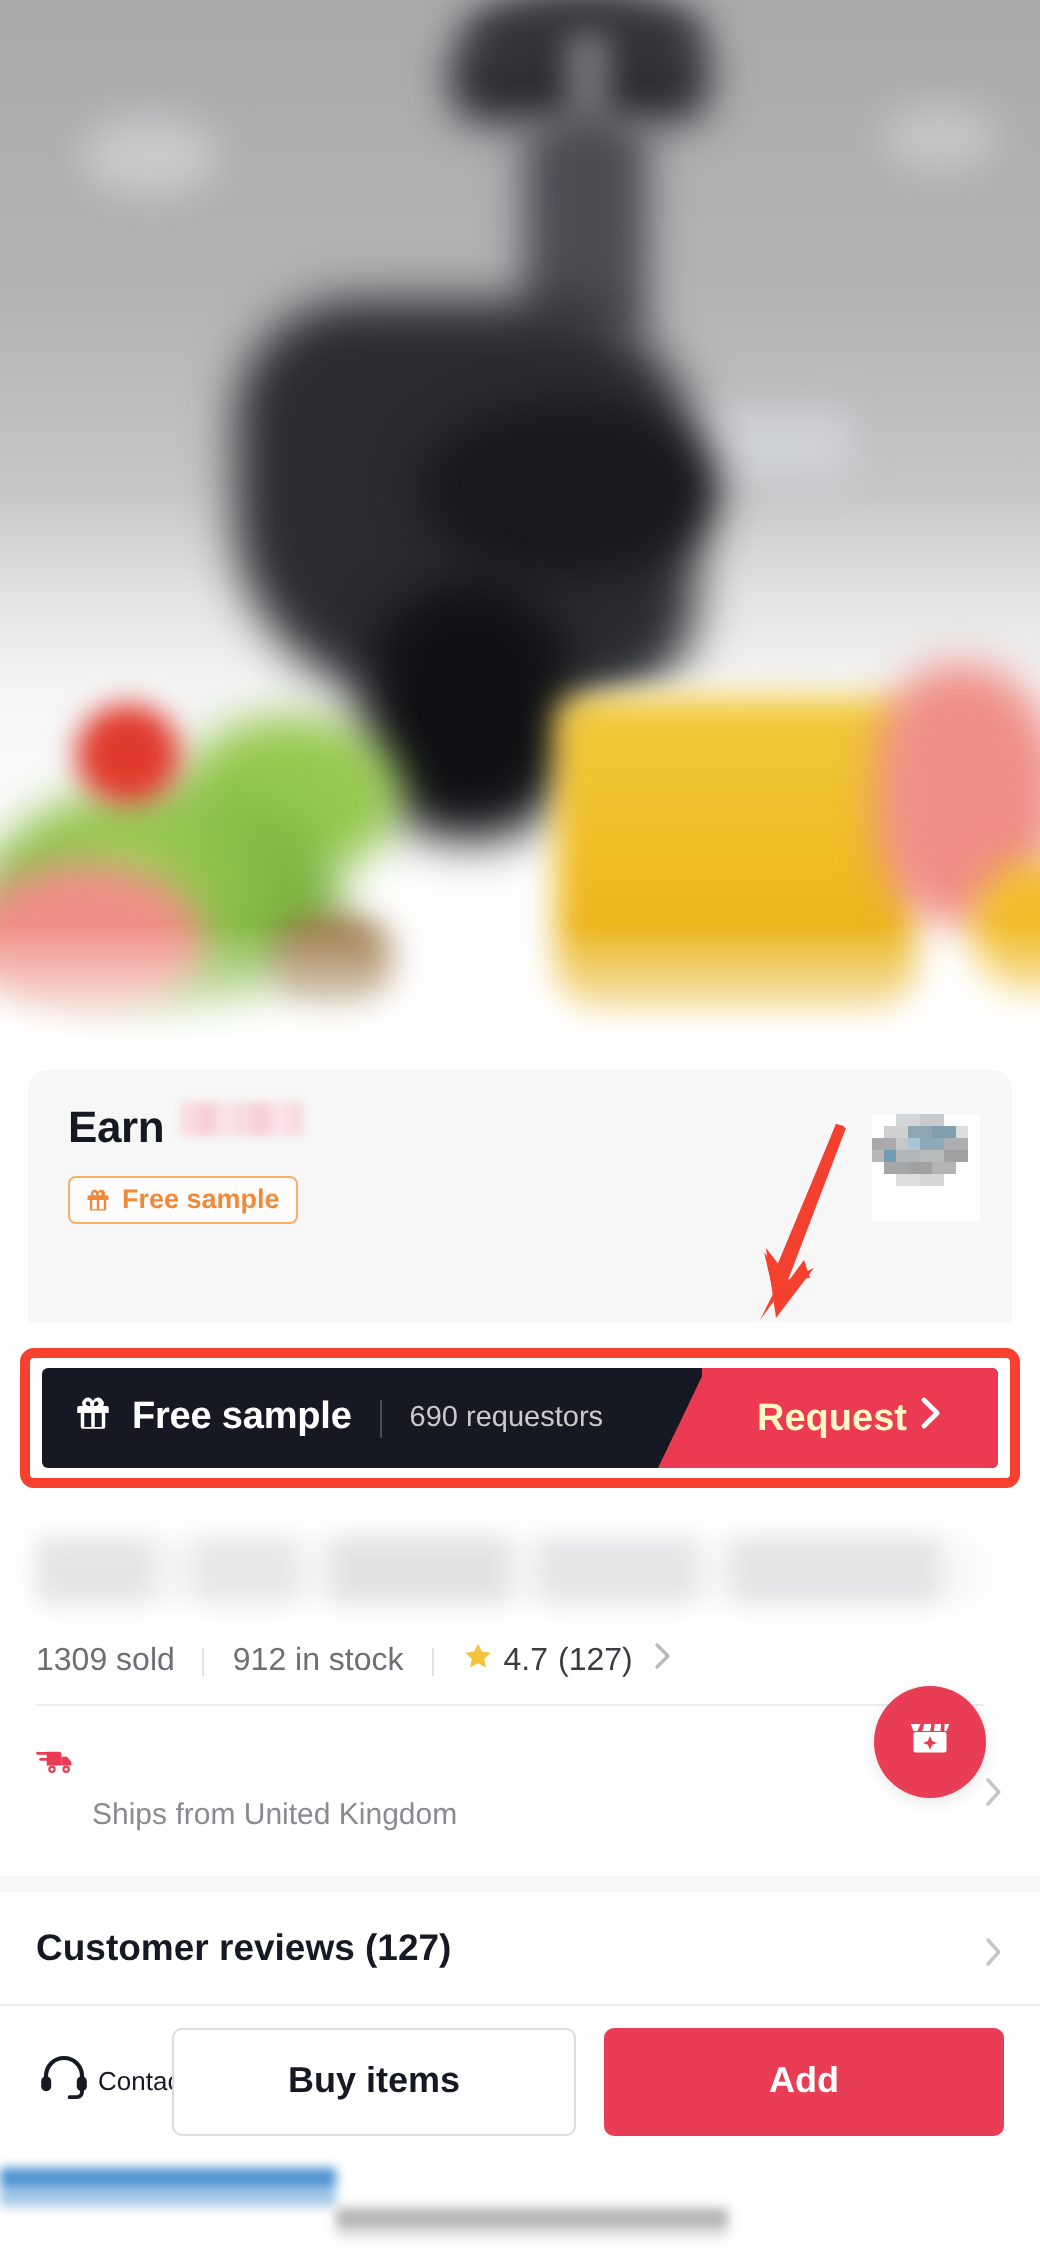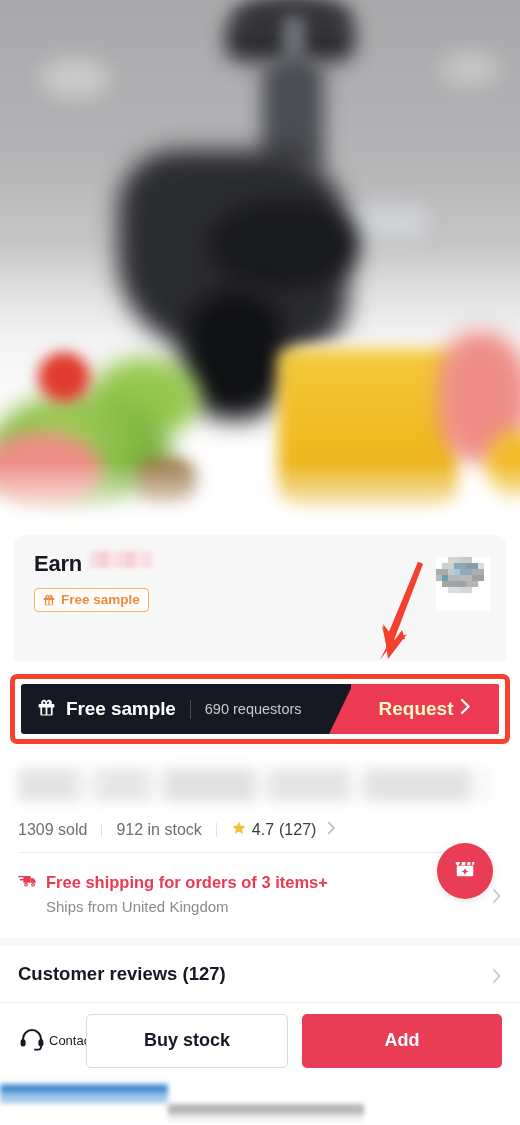--- a/index.html
+++ b/index.html
@@ -638,21 +638,20 @@
         <path d="M1 5h7" stroke="#ea3b53" stroke-width="1.8" stroke-linecap="round" fill="none"></path>
         <path d="M3 9h5" stroke="#ea3b53" stroke-width="1.8" stroke-linecap="round" fill="none"></path>
         <path d="M7 4h8a1.6 1.6 0 0 1 1.6 1.6V13H7z" fill="#ea3b53"></path>
         <path d="M16.6 7.2h3.6l2.8 3.4V13h-6.4z" fill="#ea3b53"></path>
         <circle cx="10.4" cy="15.4" r="2.4" fill="#ea3b53"></circle>
         <circle cx="19.6" cy="15.4" r="2.4" fill="#ea3b53"></circle>
         <circle cx="10.4" cy="15.4" r="1" fill="#ffffff"></circle>
         <circle cx="19.6" cy="15.4" r="1" fill="#ffffff"></circle>
       </svg>
     </span>
-    <span>Free shipping for orders of 3 items+</span>
   </div>
   <div class="ship-row2">Ships from United Kingdom</div>
 </div>
 <div class="ship-chev">
   <svg width="10" height="16" viewBox="0 0 10 16" aria-hidden="true">
     <path d="M2 2 L7.4 8 L2 14" fill="none" stroke="#c3c4c8" stroke-width="1.7" stroke-linecap="round" stroke-linejoin="round"></path>
   </svg>
 </div>
 
 <div class="fab-shop">
@@ -682,21 +681,21 @@
       <svg width="28" height="24" viewBox="0 0 28 24" aria-hidden="true">
         <path d="M5 15v-3a9 9 0 0 1 18 0v3" fill="none" stroke="#161823" stroke-width="2.1" stroke-linecap="round"></path>
         <rect x="2.6" y="12.2" width="5" height="7.4" rx="2.4" fill="#161823"></rect>
         <rect x="20.4" y="12.2" width="5" height="7.4" rx="2.4" fill="#161823"></rect>
         <path d="M23 19.4v.6a2.6 2.6 0 0 1-2.6 2.6h-3.6" fill="none" stroke="#161823" stroke-width="1.9" stroke-linecap="round"></path>
       </svg>
     </span>
     <span class="contact-label">Contact</span>
   </div>
   <div class="buy-sample-btn">
-    <span>Buy stock</span>
+    <span>Buy items</span>
   </div>
   <div class="add-btn">
     <span>Add</span>
   </div>
 </div>
 
 <div class="strip-blue"></div>
 <div class="strip-gray"></div>
 
 </body></html>

